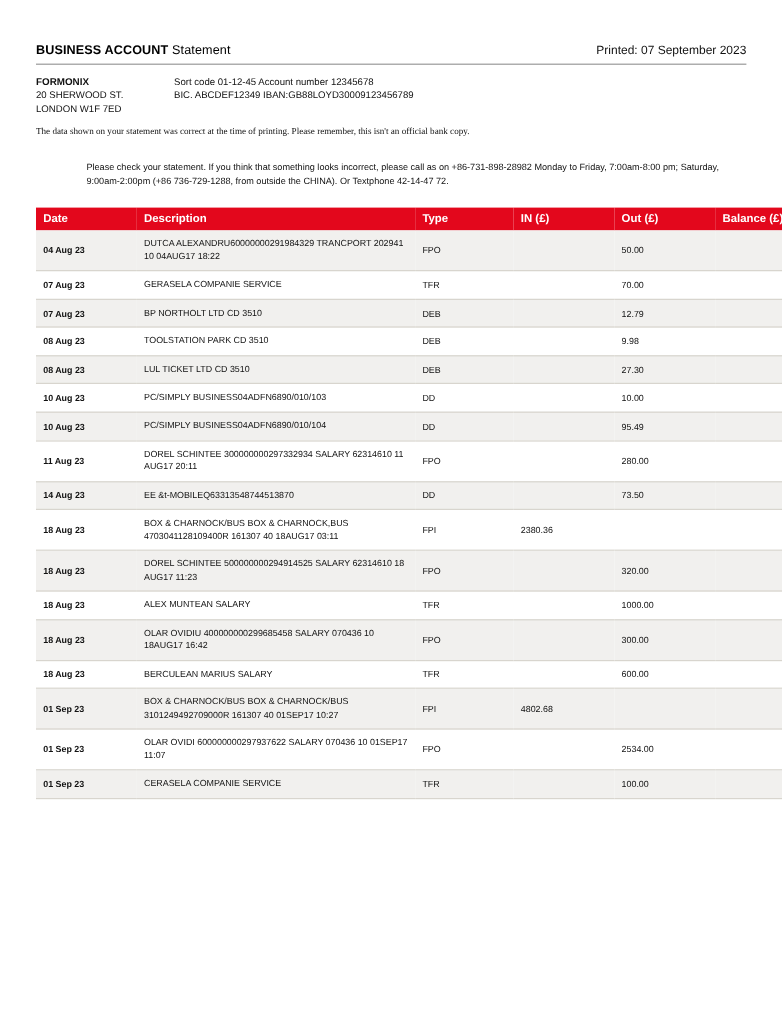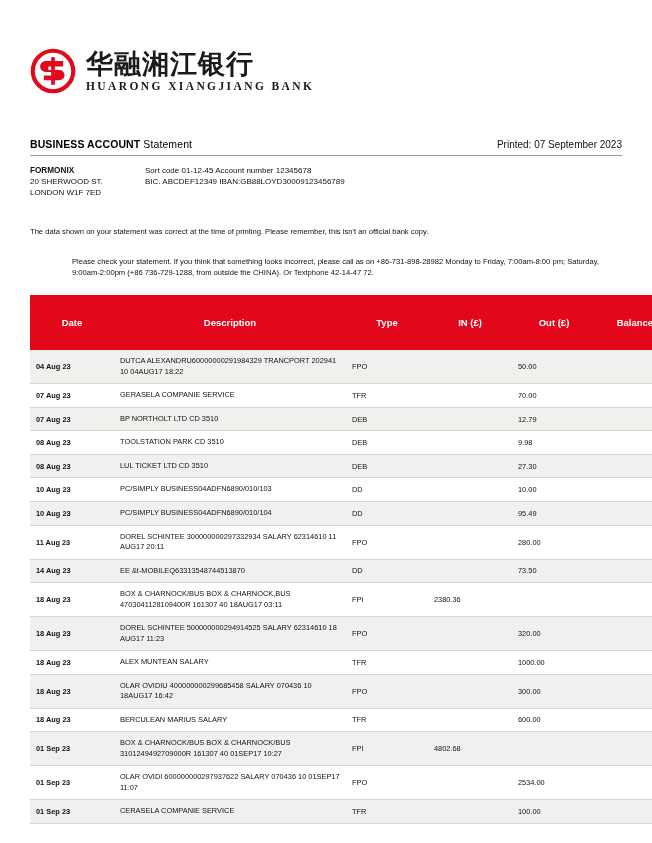--- a/index.html
+++ b/index.html
@@ -108,37 +108,37 @@
   .addr-right div {
     white-space: nowrap;
   }
 
   
   .note {
     font-size: 7.6px;
     line-height: 1.45;
     color: #111;
   }
-  .note-1 { margin-top: 28px; }
+  .note-1 { margin-top: 8px; font-family: Liberation Serif, serif; }
   .note-2 { margin-top: 19px; max-width: 575px; margin-left: 42px; }
 
   
   table.txns {
     width: 100%;
     border-collapse: collapse;
     margin-top: 17px;
     table-layout: fixed;
   }
   table.txns thead th {
     background: #e3071c;
     color: #ffffff;
     font-size: 9.5px;
     font-weight: bold;
-    padding: 22px 6px;
-    text-align: center;
+    padding: 4px 6px;
+    text-align: left;
     white-space: nowrap;
   }
   th.c-date   { width: 72px; padding-left: 8px; }
   th.c-desc   { width: 220px; }
   th.c-type   { width: 70px; text-align: center; }
   th.c-in     { width: 72px; text-align: right; }
   th.c-out    { width: 72px; text-align: right; }
   th.c-bal    { width: 80px; text-align: right; padding-right: 8px; }
 
   table.txns tbody td {
@@ -164,31 +164,20 @@
   td.c-type  { }
   td.c-in,
   td.c-out   { text-align: left; }
   td.c-bal   { text-align: right; padding-right: 8px; }
 </style>
 </head>
 <body>
 
 <div class="page">
 
-  <div class="brand">
-    <svg class="emblem" viewBox="0 0 100 100">
-      <circle cx="50" cy="50" r="44" fill="none" stroke="#e3071c" stroke-width="9"></circle>
-      <path d="M72 28 H34 a12 12 0 0 0 0 24 h20 v8 H30 v10 h34 a11 11 0 0 0 0 -22 H40 v-8 h32 z" fill="#e3071c"></path>
-      <rect x="46" y="20" width="8" height="60" fill="#e3071c"></rect>
-    </svg>
-    <div class="brand-text">
-      <div class="brand-cn">华融湘江银行</div>
-      <div class="brand-en">HUARONG XIANGJIANG BANK</div>
-    </div>
-  </div>
 
   <div class="stmt-head">
     <div class="stmt-title"><span>BUSINESS ACCOUNT</span><span class="light"> Statement</span></div>
     <div class="printed">Printed: 07 September 2023</div>
   </div>
   <hr class="rule">
 
   <div class="addr-row">
     <div class="addr-left">
       <div class="name">FORMONIX</div>

